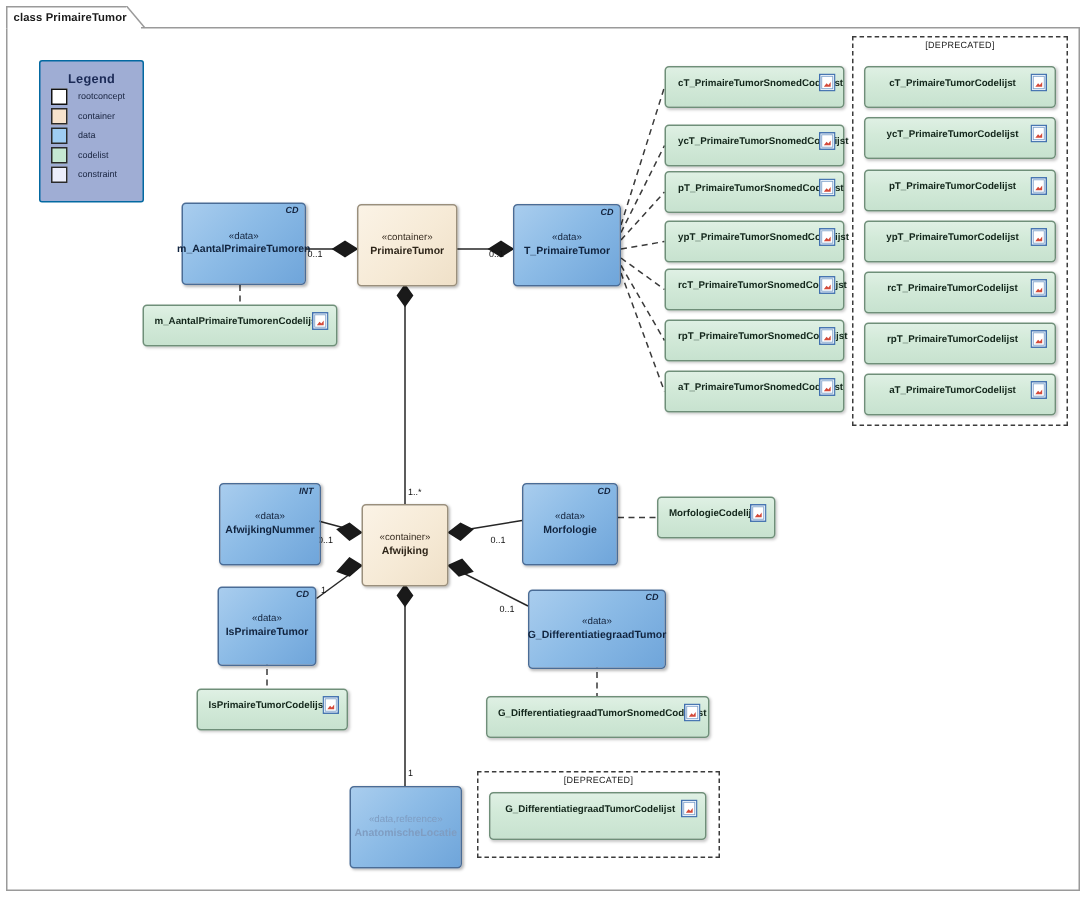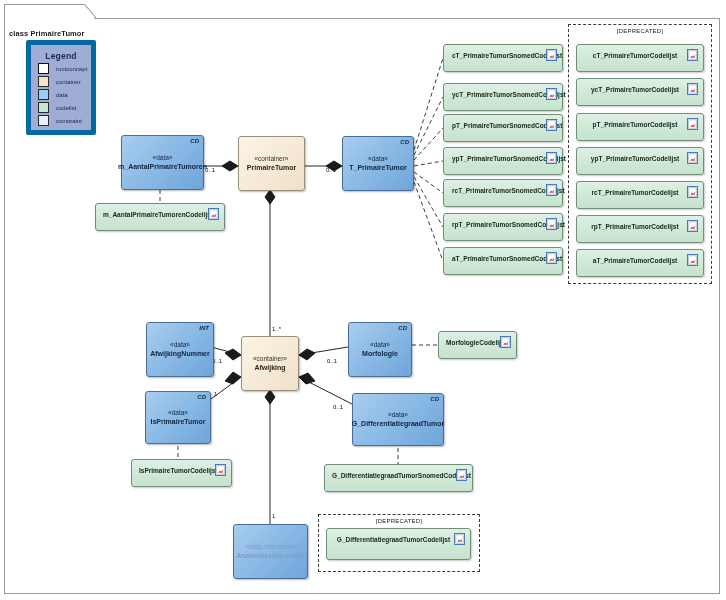--- a/index.html
+++ b/index.html
@@ -36,27 +36,27 @@
     overflow:hidden;
   }
   .frame-tab-diag{
     position:absolute;left:-1px;top:-2px;width:22px;height:22px;
     border-left:1px solid #9a9a9a;
     transform:rotate(-40deg);transform-origin:0 0;
   }
   .frame-label{
     position:absolute;left:9px;top:5px;
     font-size:7.5px;font-weight:bold;color:#1a1a1a;
-    letter-spacing:.1px;white-space:nowrap;line-height:13px;margin-top:22px;
+    letter-spacing:.1px;white-space:nowrap;line-height:13px;
   }
 
   
   .legend{
     position:absolute;left:26px;top:40px;width:70px;height:95px;
-    background:#9fadd4;border:5px solid #0369a1;border-radius:2px;
+    background:#9fadd4;border:1px solid #0369a1;border-radius:2px;
     box-sizing:border-box;
   }
   .legend-title{
     text-align:center;font-size:8.5px;font-weight:bold;color:#1b2a56;
     margin-top:6px;letter-spacing:.2px;
   }
   .legend-row{
     display:flex;align-items:center;margin:2px 0 0 7px;height:11px;
   }
   .legend-sw{

